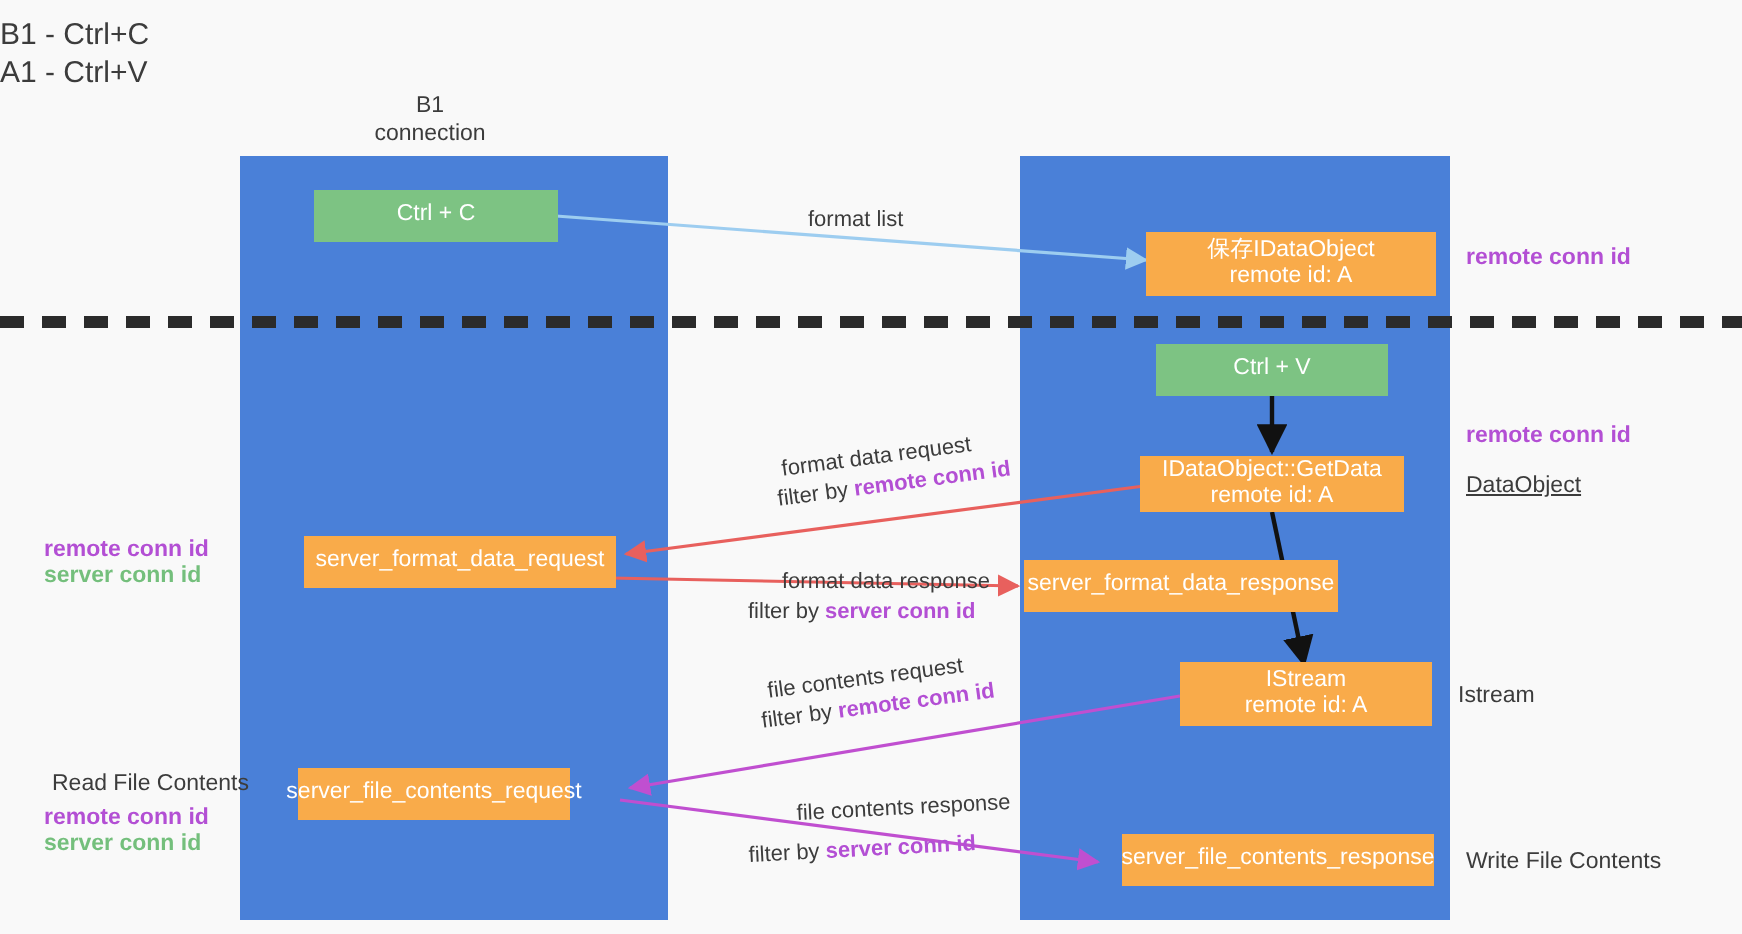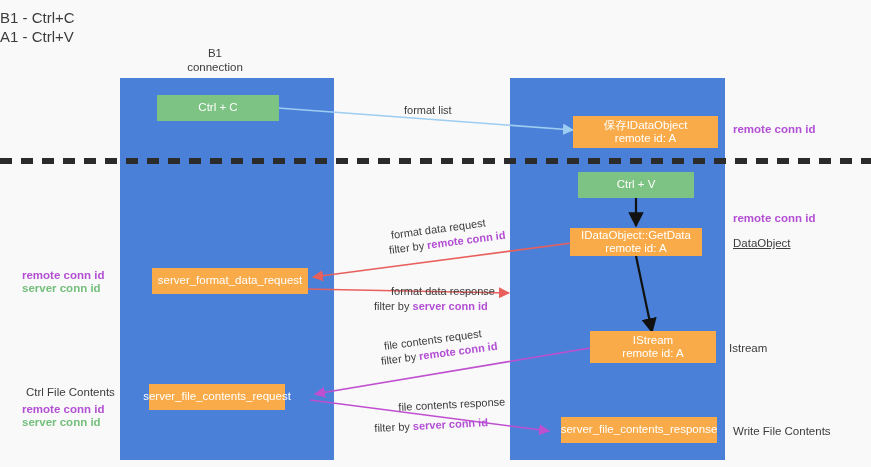--- a/index.html
+++ b/index.html
@@ -134,36 +134,37 @@
   <div class="node orange" style="left:149px; top:384px; width:136px; height:26px;">server_file_contents_request</div>
 
   <div class="node orange" style="left:573px; top:116px; width:145px; height:32px;">保存IDataObject
 remote id: A</div>
 
   <div class="node green" style="left:578px; top:172px; width:116px; height:26px;">Ctrl + V</div>
 
   <div class="node orange" style="left:570px; top:228px; width:132px; height:28px;">IDataObject::GetData
 remote id: A</div>
 
+  <div class="node orange" style="left:512px; top:280px; width:157px; height:26px;">server_format_data_response</div>
 
   <div class="node orange" style="left:590px; top:331px; width:126px; height:32px;">IStream
 remote id: A</div>
 
   <div class="node orange" style="left:549px; top:417px; width:156px; height:26px;margin-left:12px;">server_file_contents_response</div>
 
   <div class="side-label right-purple" style="left:733px; top:122px;">remote conn id</div>
   <div class="side-label right-purple" style="left:733px; top:211px;">remote conn id</div>
   <div class="side-label dark" style="left:733px; top:236px;text-decoration:underline;">DataObject</div>
   <div class="side-label dark" style="left:729px; top:341px;">Istream</div>
   <div class="side-label dark" style="left:733px; top:424px;">Write File Contents</div>
 
   <div class="side-label purple" style="left:22px; top:268px;">remote conn id</div>
   <div class="side-label green" style="left:22px; top:281px;">server conn id</div>
 
-  <div class="side-label dark" style="left:26px; top:385px;">Ctrl File Contents</div>
+  <div class="side-label dark" style="left:26px; top:385px;">Read File Contents</div>
   <div class="side-label purple" style="left:22px; top:402px;">remote conn id</div>
   <div class="side-label green" style="left:22px; top:415px;">server conn id</div>
 
   <div class="edge-label" style="left:404px; top:103px;">format list</div>
 
   <div class="edge-label" style="left:390px; top:228px; transform: rotate(-7.5deg);">format data request</div>
   <div class="edge-label" style="left:388px; top:243px; transform: rotate(-7.5deg);">
     <span>filter by </span><span class="hl-purple">remote conn id</span>
   </div>
 

